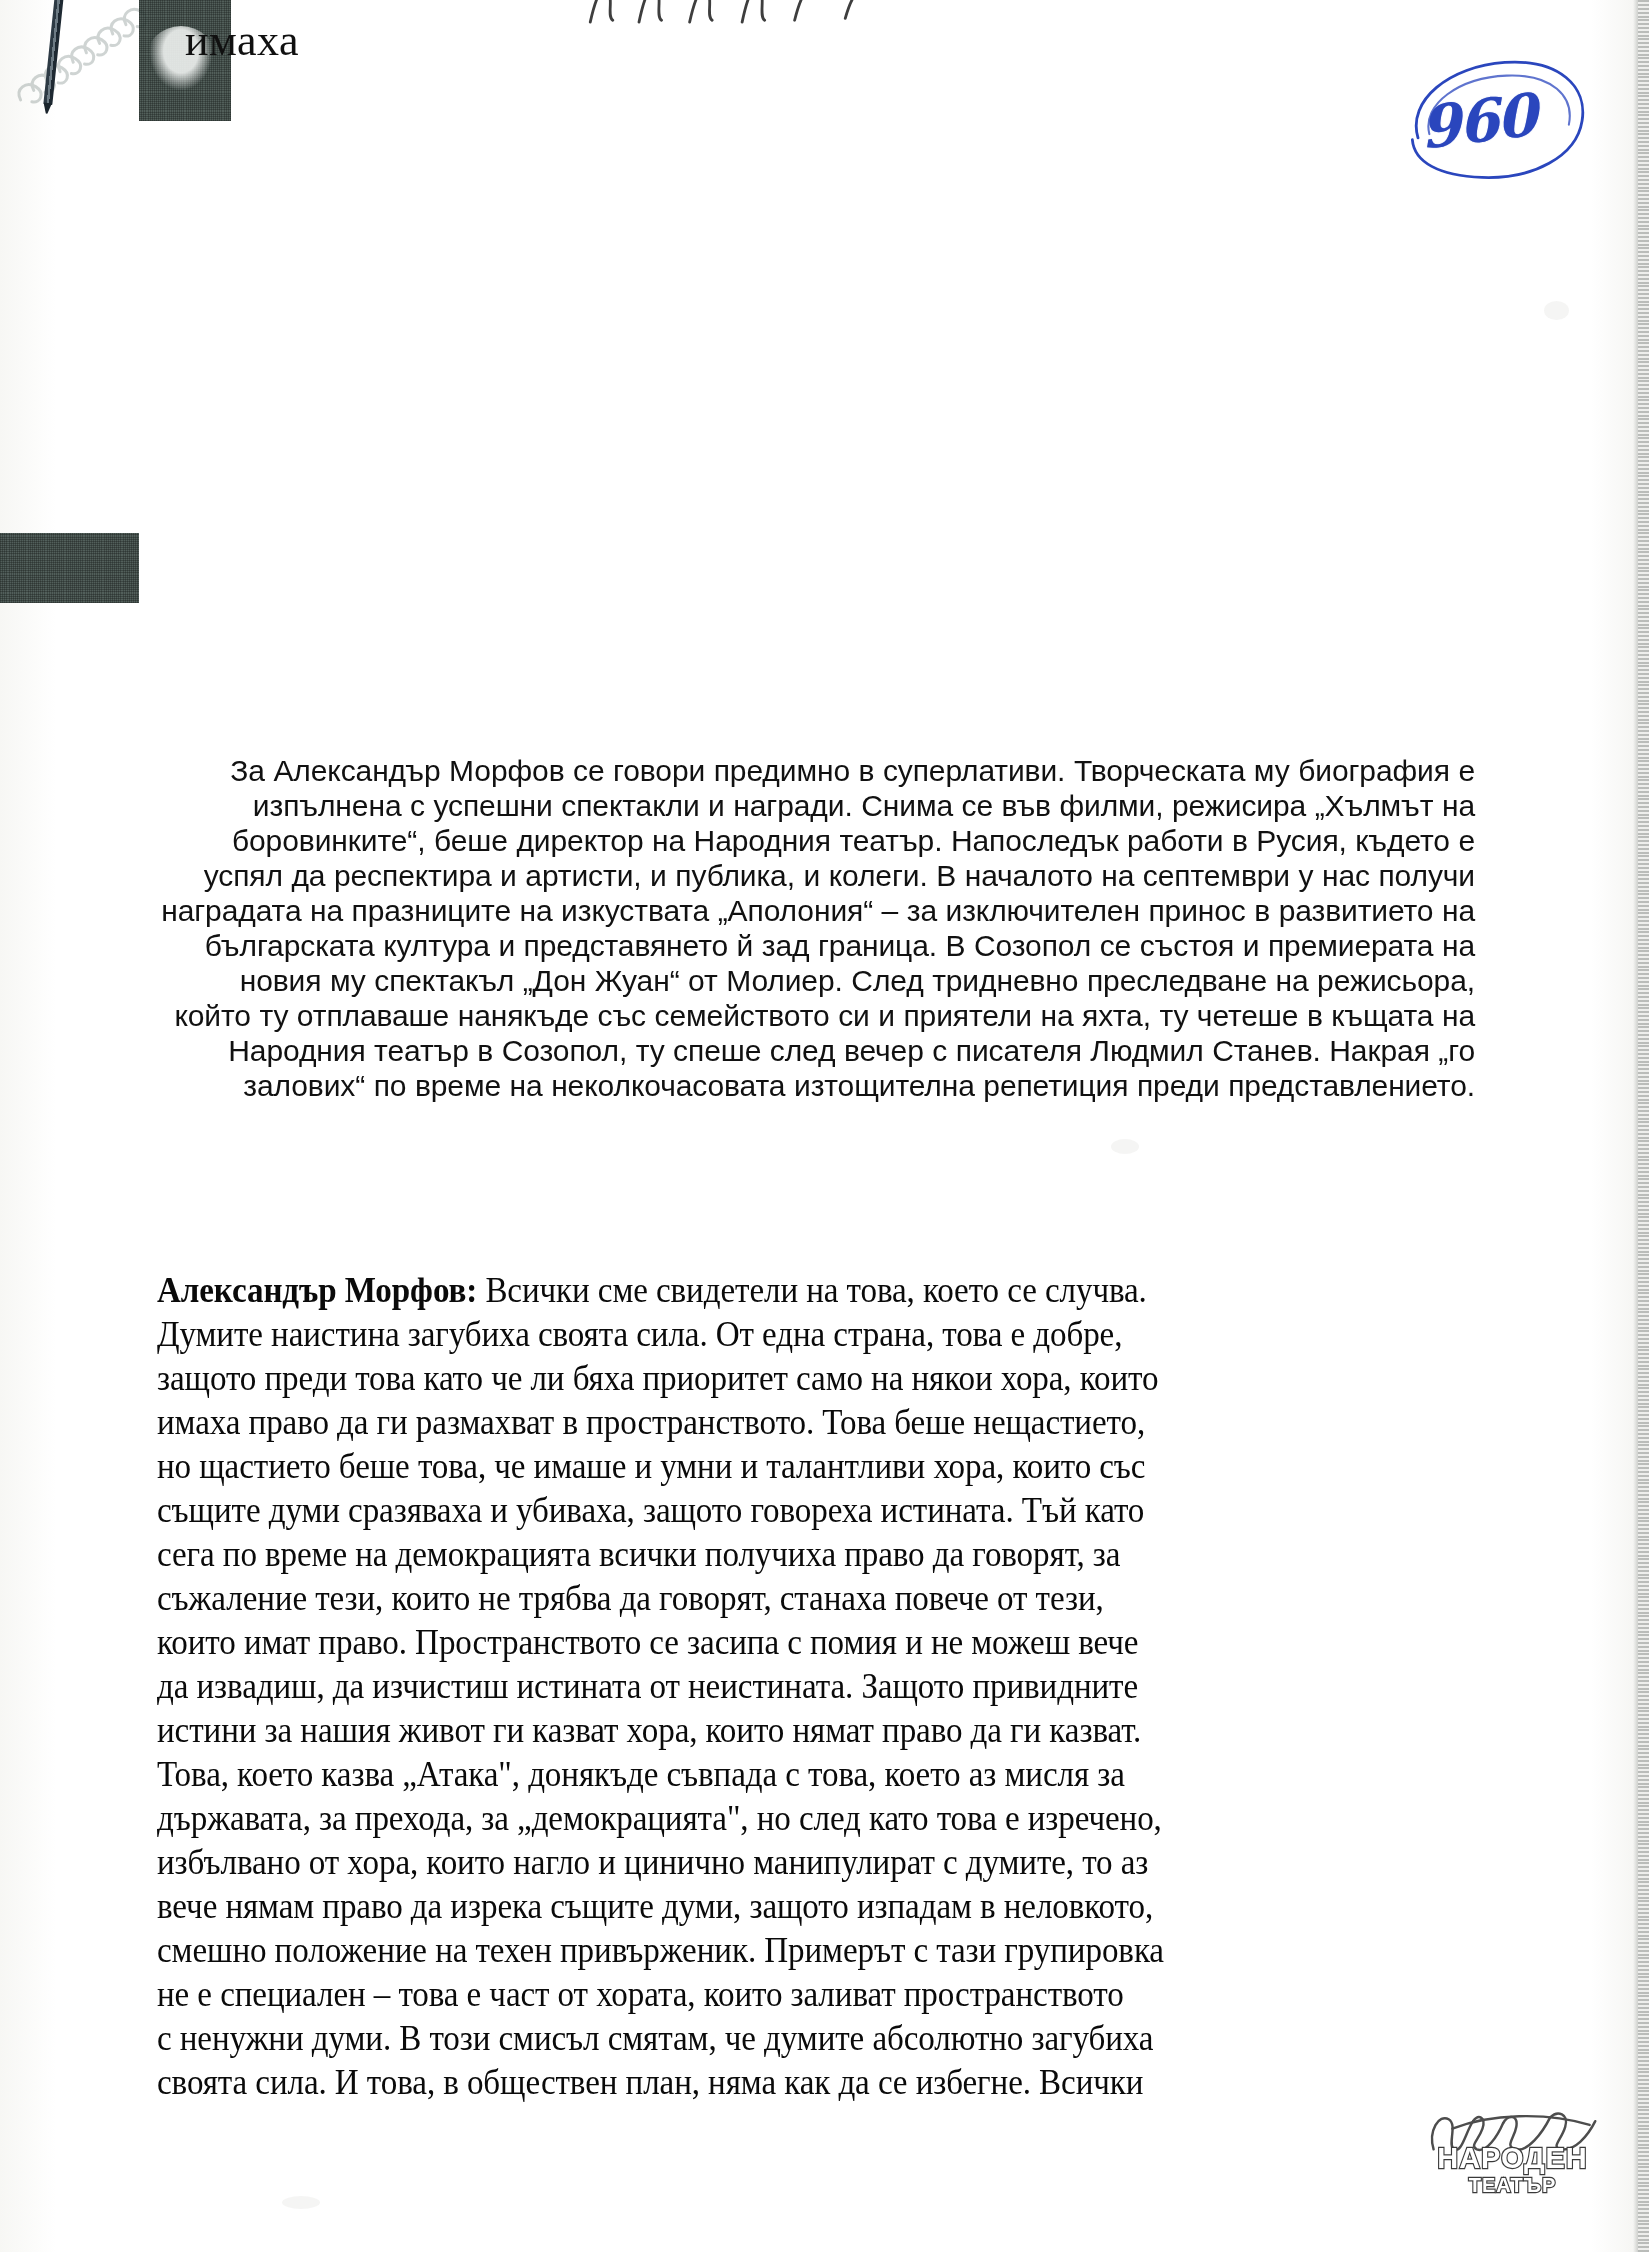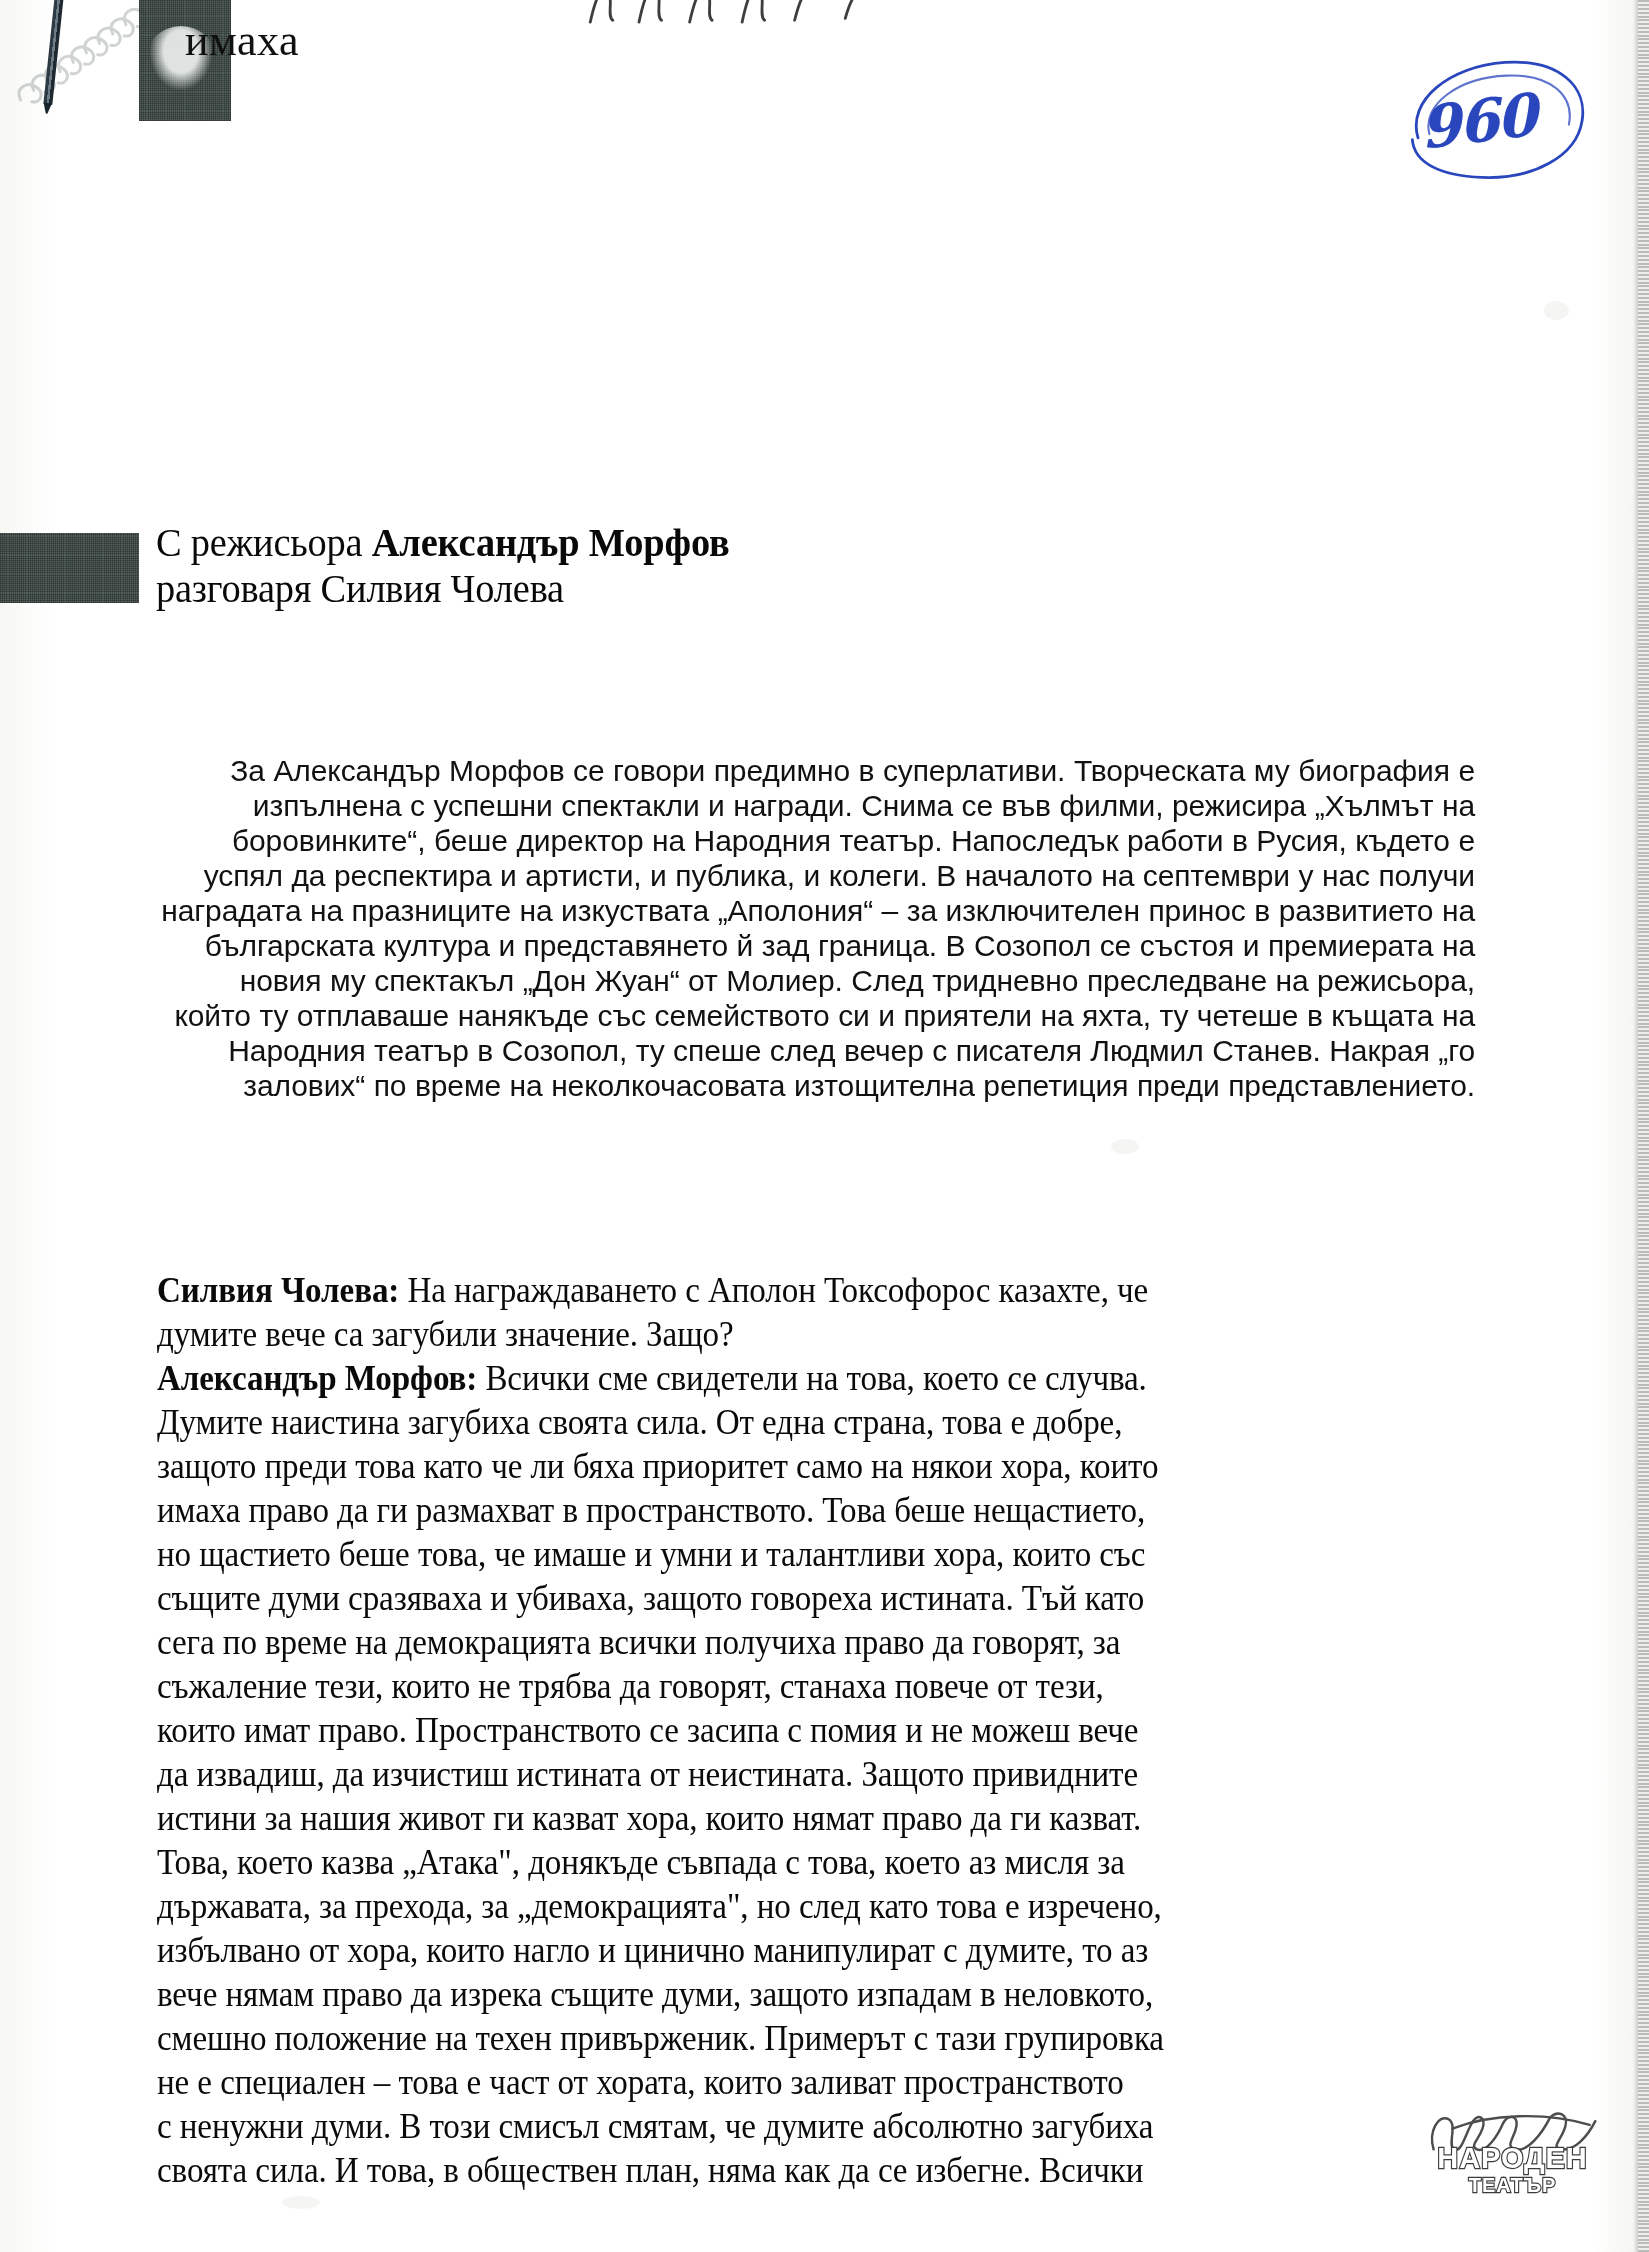--- a/index.html
+++ b/index.html
@@ -310,33 +310,25 @@
   <div class="archive-number">
     <svg viewBox="0 0 230 140" width="217" height="132" aria-hidden="true">
       <path d="M36,90 C24,50 70,14 128,10 C186,6 216,36 210,72 C204,110 158,134 104,132 C58,130 32,116 30,92" fill="none" stroke="#2a46bd" stroke-width="3" stroke-linecap="round"></path>
       <path d="M48,86 C40,54 80,26 130,24 C178,22 202,46 196,76" fill="none" stroke="#2a46bd" stroke-width="2.2" stroke-linecap="round" opacity=".75"></path>
     </svg>
     <div class="num">960</div>
   </div>
 
 
   <div class="byline-block"></div>
-  <div class="byline">
-    <span class="ln"><span>С режисьора </span><b>Александър Морфов</b></span>
-    <span class="ln">разговаря Силвия Чолева</span>
-  </div>
 
   <p class="intro">За Александър Морфов се говори предимно в суперлативи. Творческата му биография е изпълнена с успешни спектакли и награди. Снима се във филми, режисира „Хълмът на боровинките“, беше директор на Народния театър. Напоследък работи в Русия, където е успял да респектира и артисти, и публика, и колеги. В началото на септември у нас получи наградата на празниците на изкуствата „Аполония“ – за изключителен принос в развитието на българската култура и представянето й зад граница. В Созопол се състоя и премиерата на новия му спектакъл „Дон Жуан“ от Молиер. След тридневно преследване на режисьора, който ту отплаваше нанякъде със семейството си и приятели на яхта, ту четеше в къщата на Народния театър в Созопол, ту спеше след вечер с писателя Людмил Станев. Накрая „го залових“ по време на неколкочасовата изтощителна репетиция преди представлението.</p>
 
   <div class="interview">
 
-    <p class="blk">
-      <span class="ln"><span class="speaker">Силвия Чолева:</span><span> На награждаването с Аполон Токсофорос казахте, че</span></span>
-      <span class="ln">думите вече са загубили значение. Защо?</span>
-    </p>
 
     <p class="blk">
       <span class="ln"><span class="speaker">Александър Морфов:</span><span> Всички сме свидетели на това, което се случва.</span></span>
       <span class="ln">Думите наистина загубиха своята сила. От една страна, това е добре,</span>
       <span class="ln">защото преди това като че ли бяха приоритет само на някои хора, които</span>
       <span class="ln">имаха право да ги размахват в пространството. Това беше нещастието,</span>
       <span class="ln">но щастието беше това, че имаше и умни и талантливи хора, които със</span>
       <span class="ln">същите думи сразяваха и убиваха, защото говореха истината. Тъй като</span>
       <span class="ln">сега по време на демокрацията всички получиха право да говорят, за</span>
       <span class="ln">съжаление тези, които не трябва да говорят, станаха повече от тези,</span>

